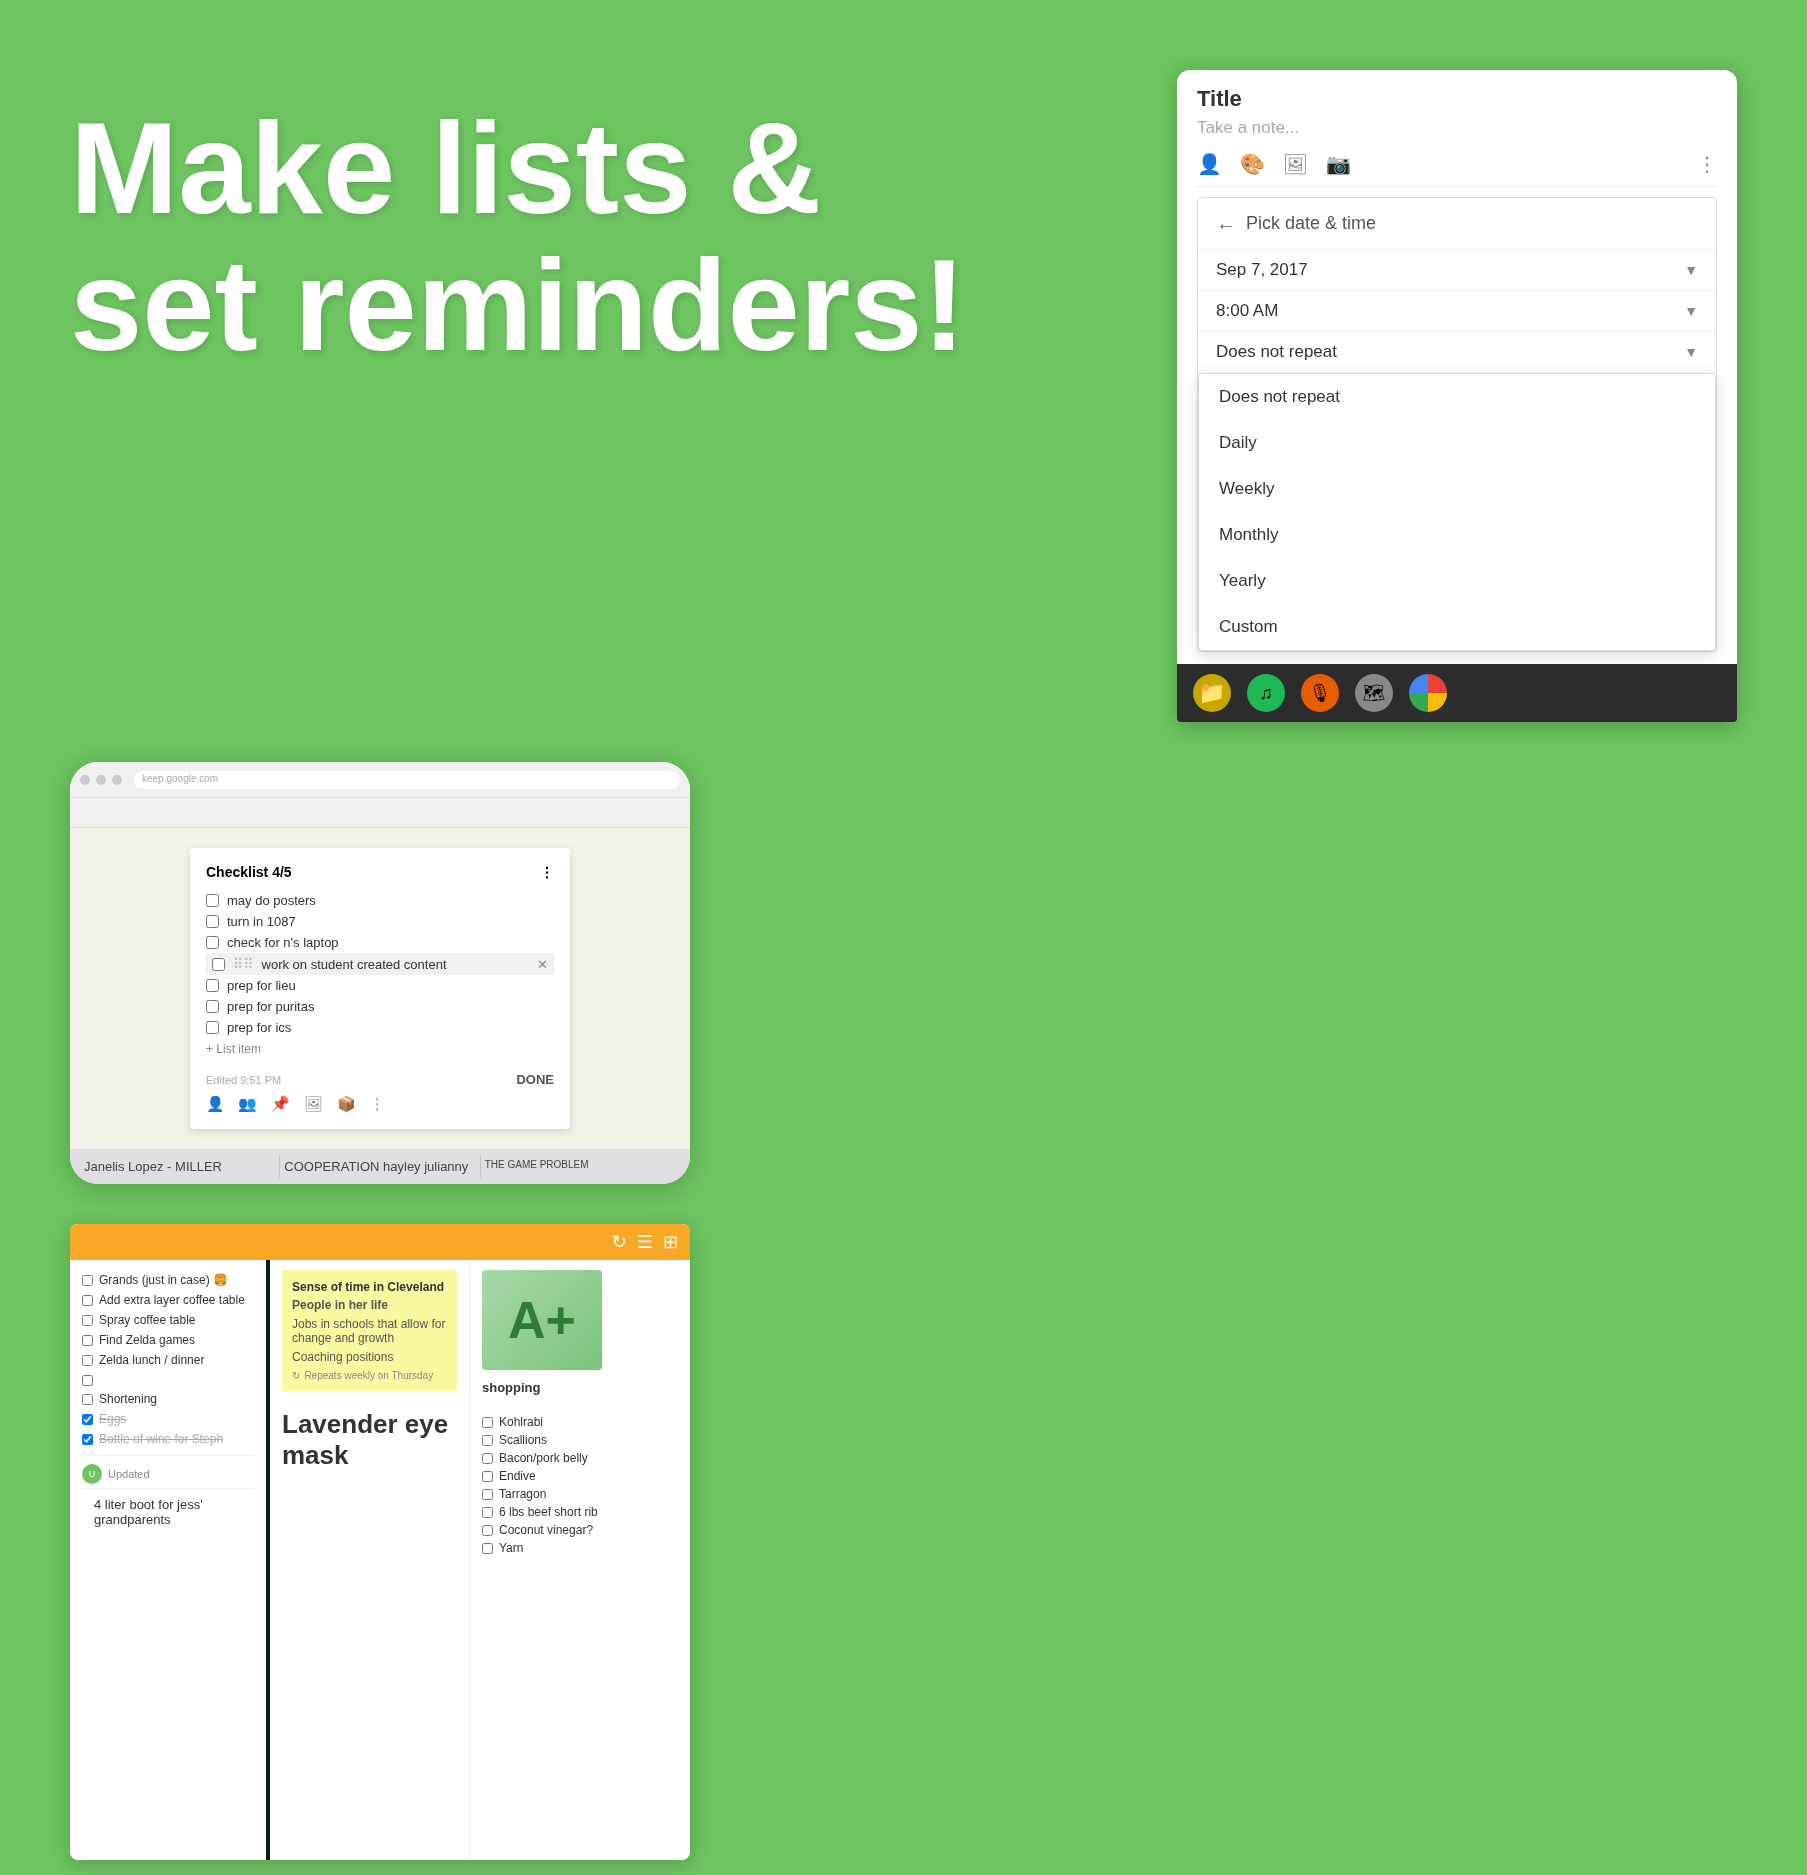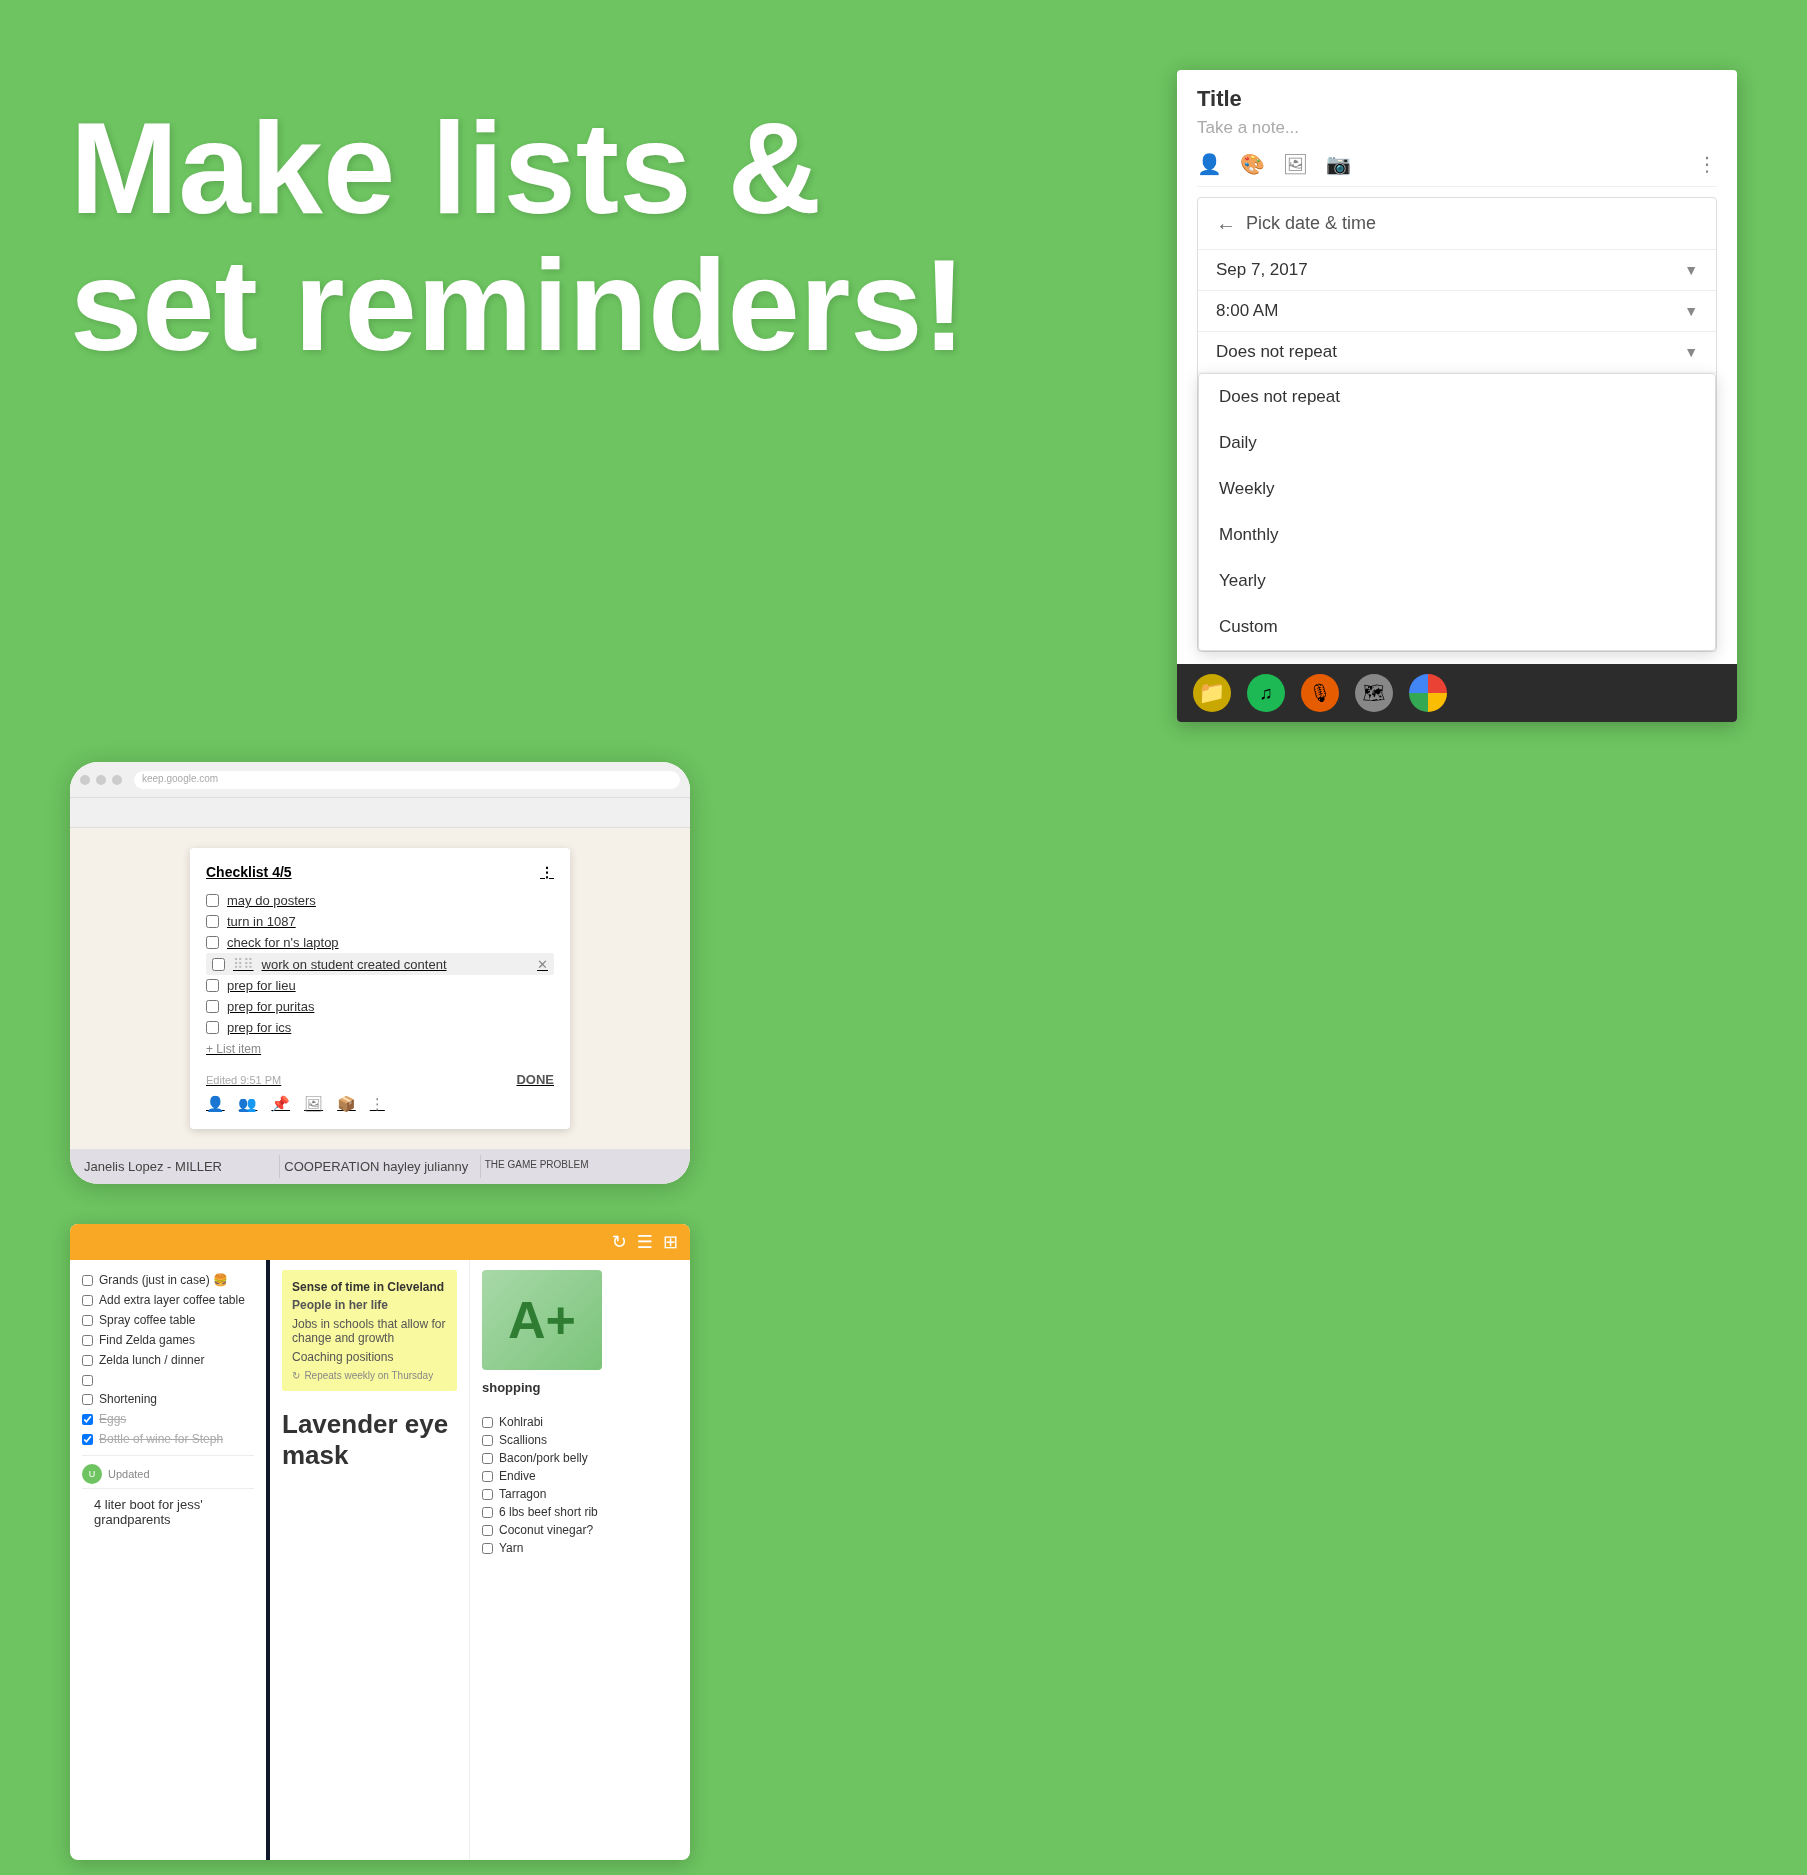--- a/index.html
+++ b/index.html
@@ -42,21 +42,21 @@
       color: white;
       line-height: 1.05;
       font-family: 'Arial Black', 'Arial', sans-serif;
       text-shadow: 2px 2px 6px rgba(0,0,0,0.15);
     }
 
     
     .keep-card {
       width: 560px;
       background: white;
-      border-radius: 4px;
+      border-radius: 13px;
       box-shadow: 0 4px 20px rgba(0,0,0,0.25);
       overflow: visible;
       margin-top: 10px;
       flex-shrink: 0;
     }
 
     .keep-card-inner {
       padding: 16px 20px 12px;
     }
 
@@ -224,21 +224,20 @@
     }
 
     .checklist-card {
       background: white;
       margin: 20px auto;
       width: 380px;
       padding: 16px;
       box-shadow: 0 2px 8px rgba(0,0,0,0.15);
       border-radius: 4px;
       font-size: 13px;
-      text-decoration: underline;
     }
 
     .checklist-header {
       display: flex;
       justify-content: space-between;
       align-items: center;
       margin-bottom: 10px;
       font-weight: 600;
       font-size: 14px;
     }

